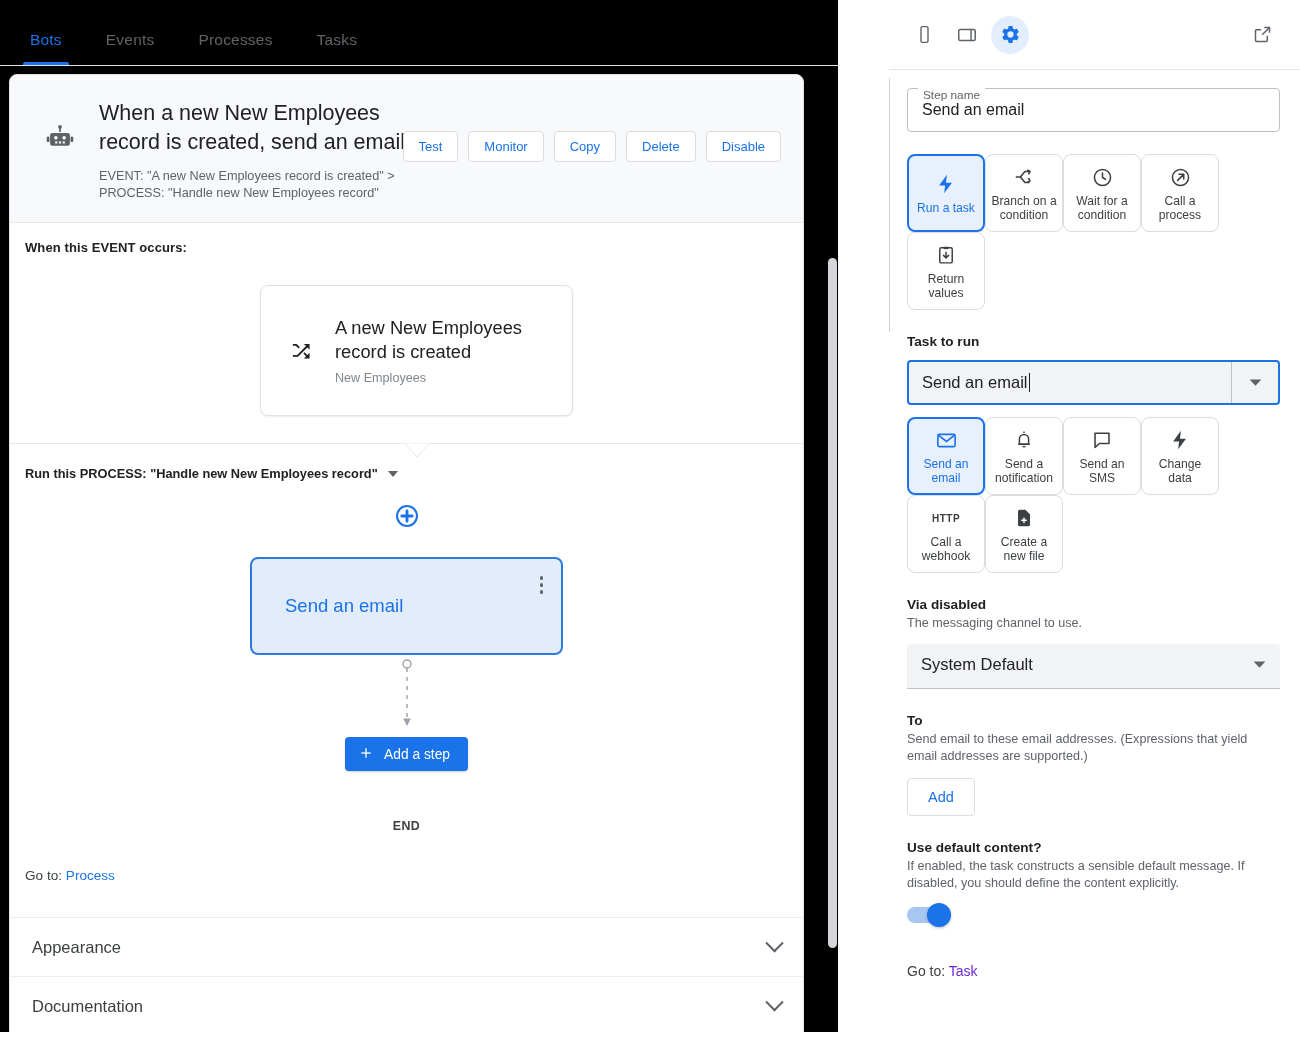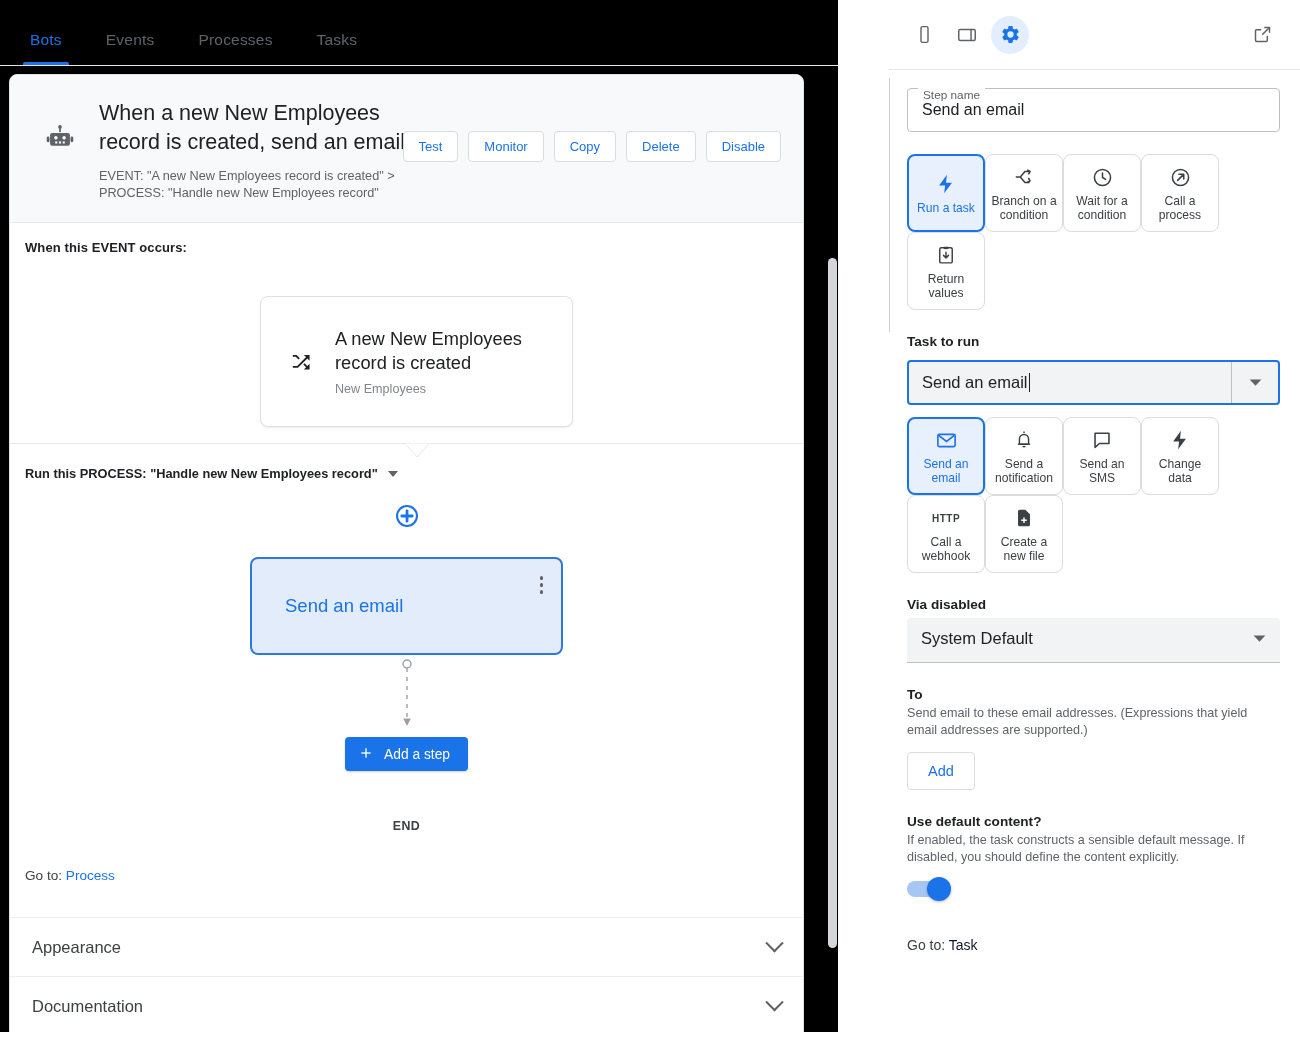--- a/index.html
+++ b/index.html
@@ -106,21 +106,21 @@
     padding: 17px 0 0 15px;
     letter-spacing: .1px;
   }
 
   .event-zone {
     position: relative;
     height: 188px;
   }
   .event-card {
     position: absolute;
-    left: 250px; top: 41px;
+    left: 250px; top: 30px;
     width: 313px; height: 131px;
     border: 1px solid #dfe1e5;
     border-radius: 8px;
     background: #fff;
     box-shadow: 0 1px 2px rgba(60,64,67,.10);
     display: flex;
     align-items: center;
     padding: 0 20px 0 30px;
   }
   .event-icon {
@@ -380,21 +380,21 @@
     margin-left: 1px;
   }
   .combo .cdiv { width: 1px; align-self: stretch; background: #bdc1c6; }
   .combo .carrow {
     width: 46px;
     display: flex; align-items: center; justify-content: center;
     cursor: pointer;
   }
 
   .select-filled {
-    margin-top: 6px;
+    margin-top: 12px;
     height: 45px;
     background: #f1f3f4;
     border-radius: 4px 4px 0 0;
     border-bottom: 1px solid #bdc1c6;
     display: flex; align-items: center;
     padding: 0 14px 4px 14px;
     cursor: pointer;
   }
   .select-filled .sval { flex: 1 1 auto; font-size: 16.5px; color: #202124; }
 
@@ -426,21 +426,21 @@
     border-radius: 50%;
     background: #1a73e8;
     box-shadow: 0 1px 3px rgba(60,64,67,.35);
   }
 
   .rp-goto {
     margin-top: 40px;
     font-size: 14px;
     color: #3c4043;
   }
-  .rp-goto a { color: #0f172a; text-decoration: none; cursor: pointer; }
+  .rp-goto a { color: #6d28d9; text-decoration: none; cursor: pointer; }
 
   .rp-scrollbar {
     position: absolute;
     left: 889px; top: 78px;
     width: 5px; height: 254px;
     background: #fff;
     border-left: 1px solid #cfd2d6;
   }
 </style>
 </head>
@@ -720,20 +720,21 @@
               <path d="M13.4 3H7.2A1.7 1.7 0 0 0 5.5 4.7v14.6A1.7 1.7 0 0 0 7.2 21h9.6a1.7 1.7 0 0 0 1.7-1.7V8z"></path>
               <path d="M11.2 11.4h1.6v2.2H15v1.6h-2.2v2.2h-1.6v-2.2H9v-1.6h2.2z" fill="#fff"></path>
             </svg>
           </span>
           <span class="t-lab">Create a new file</span>
         </div>
       </div>
 
       
       <div class="group-title">Via disabled</div>
+      <div class="group-desc">The messaging channel to use.</div>
       <div class="select-filled">
         <span class="sval">System Default</span>
         <span>
           <svg viewBox="0 0 12 8" width="13" height="9" fill="#5f6368">
               <path d="M0.6 1.2h10.8L6 7z"></path>
             </svg>
         </span>
       </div>
 
       

